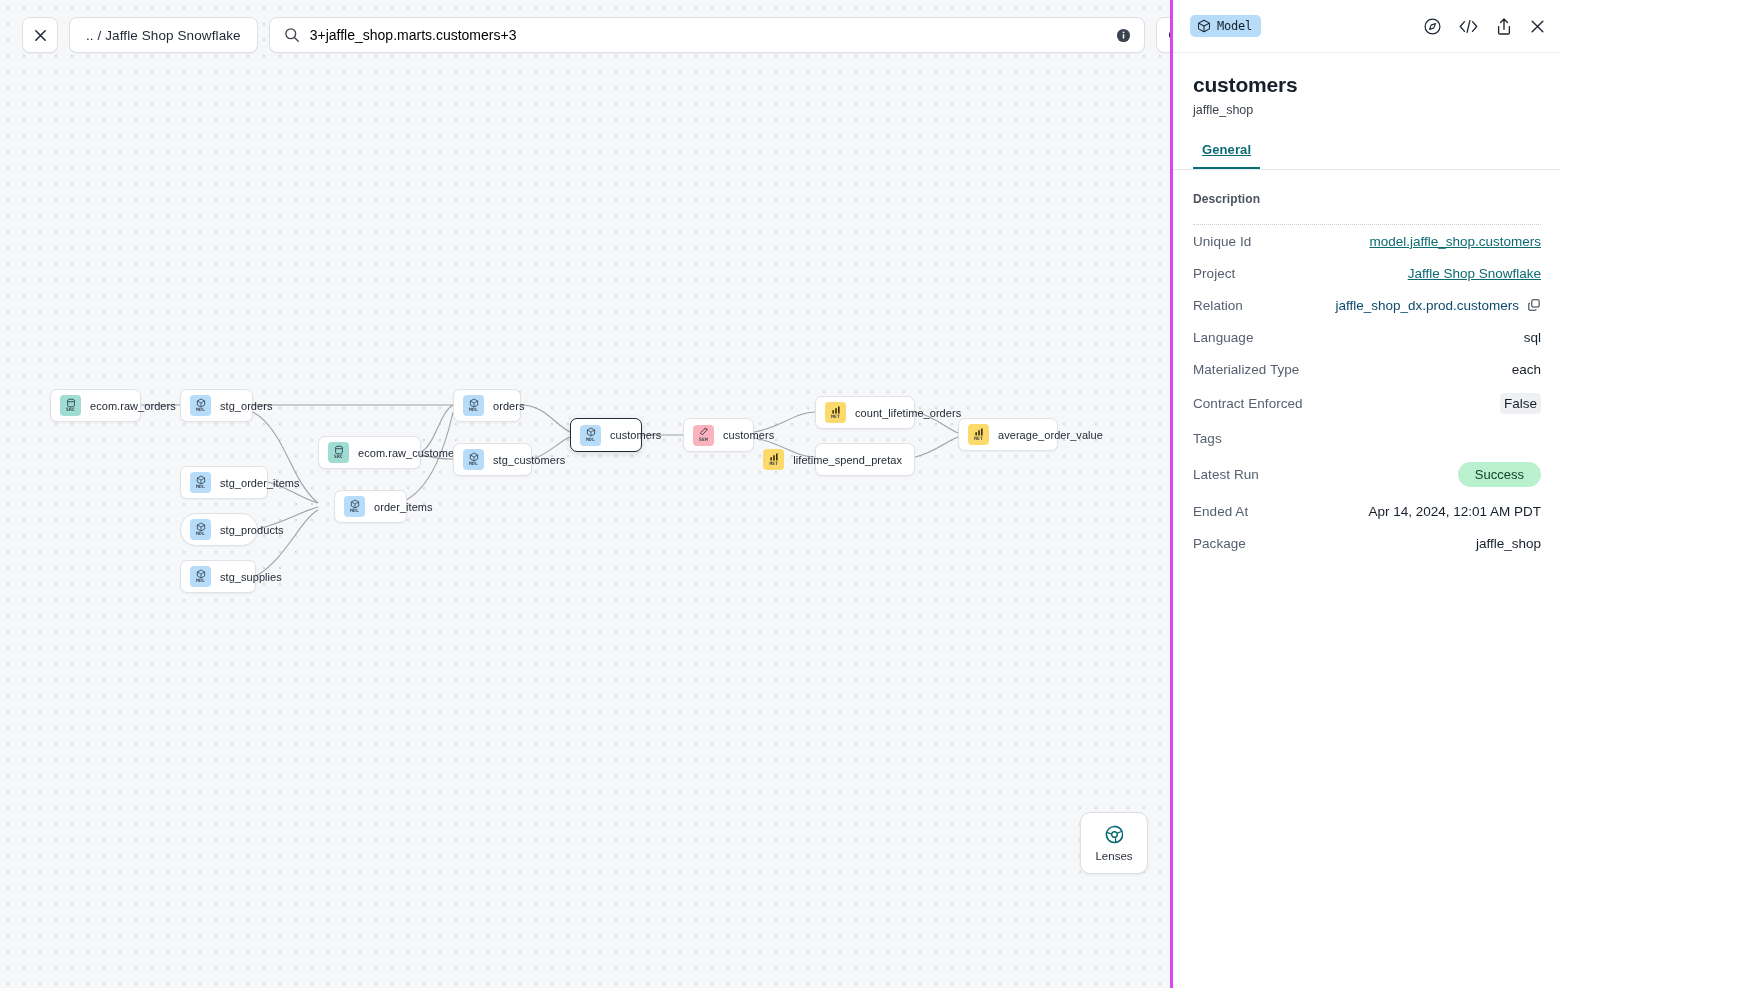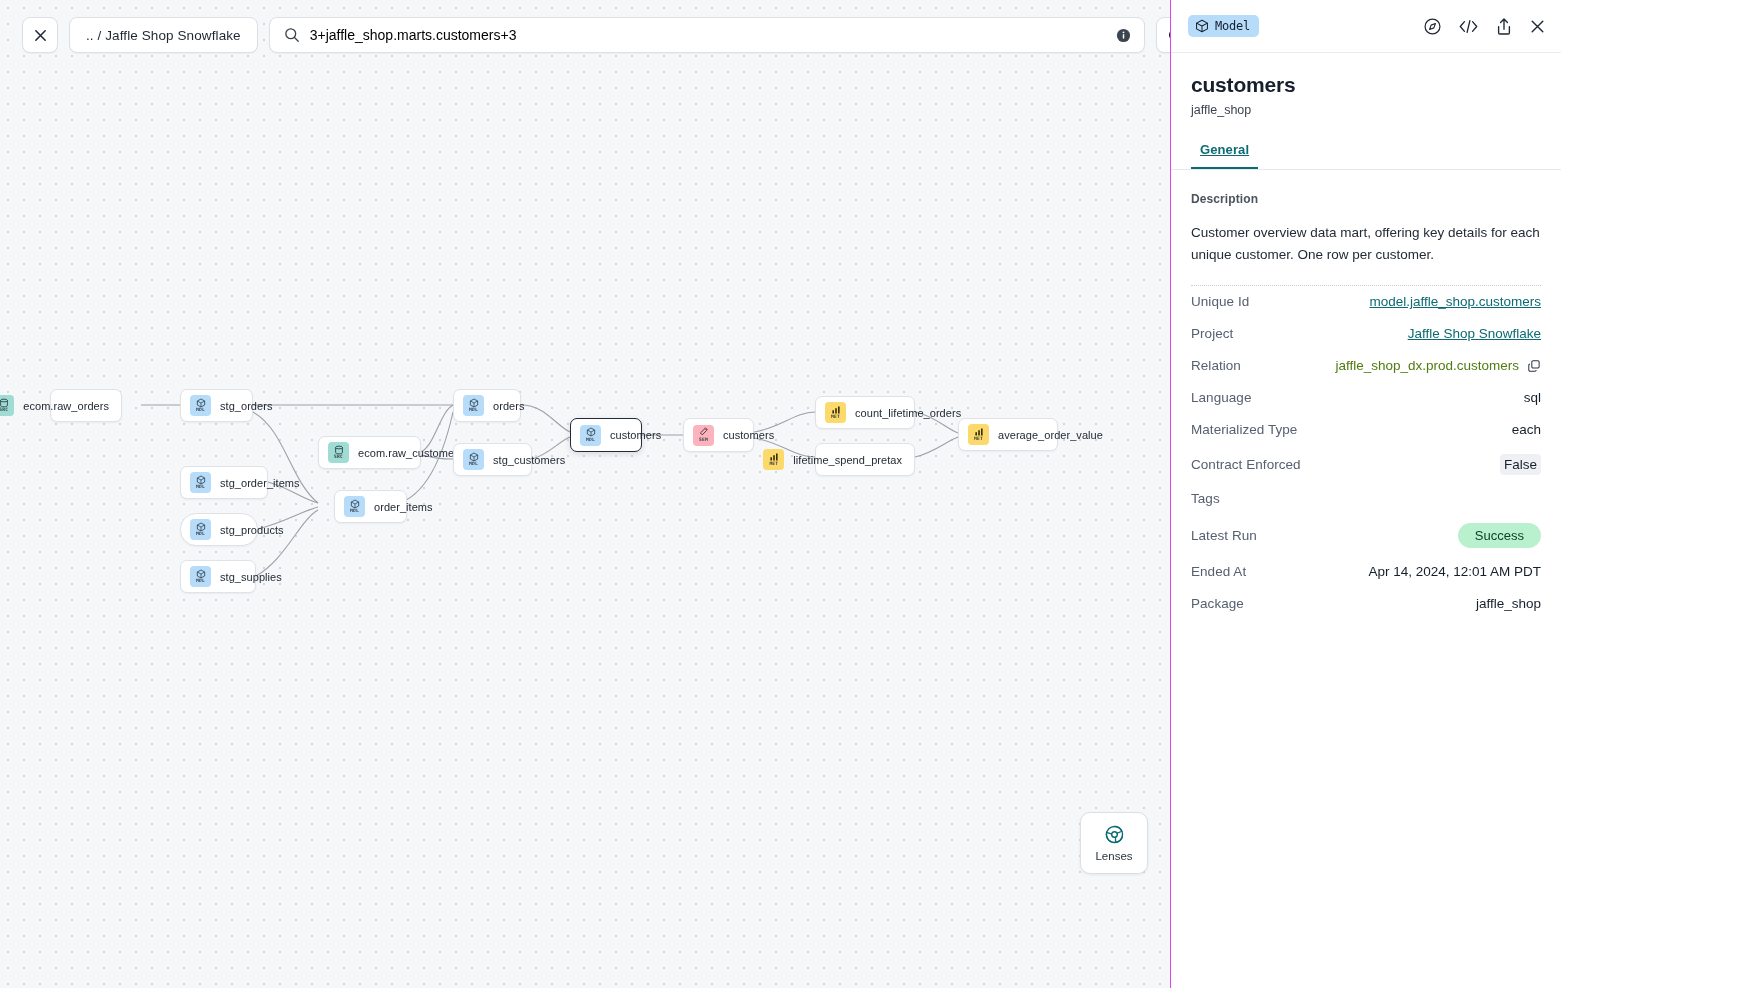--- a/index.html
+++ b/index.html
@@ -115,21 +115,21 @@
     align-items: center; justify-content: center; gap: 5px;
     box-shadow: 0 1px 3px rgba(16,24,40,.07);
     cursor: pointer; z-index: 6;
   }
   .lenses .lb { font-size: 11.5px; color: #2b3440; }
 
   
   .panel {
     width: 391px; height: 988px; flex: none;
     background: #ffffff;
-    border-left: 1px solid #d946ef;
+    border-left: 3px solid #d946ef;
     display: flex; flex-direction: column;
     position: relative;
   }
   .panel-head {
     height: 53px; flex: none;
     display: flex; align-items: center;
     padding: 0 15px 0 17px;
     border-bottom: 1px solid #e9ebee;
   }
   .chip-model {
@@ -179,21 +179,21 @@
   .kv {
     display: flex; align-items: center;
     min-height: 32px; padding: 8px 0;
   }
   .k { font-size: 13.5px; color: #566070; letter-spacing: .05px; }
   .v {
     margin-left: auto; font-size: 13.5px; color: #16202c;
     display: flex; align-items: center; gap: 8px;
   }
   .v.link { color: #0b6b73; text-decoration: underline; cursor: pointer; }
-  .v.link-plain { color: #4d7c0f; cursor: pointer; }
+  .v.link-plain { color: #0c4a6e; cursor: pointer; }
   .v-chip {
     background: #eef0f3; border-radius: 4px;
     padding: 3px 4px; font-size: 13.5px; color: #16202c;
   }
   .v-pill {
     background: #b9f0ce; color: #0d4426;
     border-radius: 20px; padding: 5px 17px;
     font-size: 13px;
   }
   .copy-ic { cursor: pointer; display: flex; align-items: center; }
@@ -252,21 +252,21 @@
           <path d="M391,506 C420,500 440,470 453,412"></path>
           <path d="M521,405 C545,405 555,425 570,432"></path>
           <path d="M532,459 C548,455 558,442 570,437"></path>
           <path d="M642,435 H683"></path>
           <path d="M754,432 C780,428 795,412 815,412"></path>
           <path d="M754,438 C780,442 795,457 815,457"></path>
           <path d="M915,412 C935,416 945,428 958,433"></path>
           <path d="M915,457 C935,452 945,442 958,437"></path>
         </svg>
       <div id="node-layer">
-          <div class="node" style="left: 50px; top: 389px; width: 72px; height: 33px; justify-content: flex-end;">
+          <div class="node" style="left: 50px; top: 389px; width: 91px; height: 33px;">
             <div class="node-badge badge-src">
               <span class="bg-ic">
                 <svg width="10" height="10" viewBox="0 0 16 16">
                   <ellipse cx="8" cy="4" rx="5.4" ry="2.2" stroke="#20303a" stroke-width="1.3" fill="none"></ellipse>
                   <path d="M2.6 4 V12 C2.6 13.2 5 14.2 8 14.2 C11 14.2 13.4 13.2 13.4 12 V4" stroke="#20303a" stroke-width="1.3" fill="none"></path>
                 </svg>
               </span>
               <span class="bg-tx">SRC</span>
             </div>
             <span class="node-label">ecom.raw_orders</span>
@@ -488,21 +488,20 @@
       <div class="panel-title">customers</div>
       <div class="panel-sub">jaffle_shop</div>
     </div>
 
     <div class="tabs">
       <div class="tab">General</div>
     </div>
 
     <div class="panel-body">
       <div class="sec-label">Description</div>
-      <div class="desc">Customer overview data mart, offering key details for each unique customer. One row per customer.</div>
       <div class="dotted"></div>
       <div id="kv-list">
           <div class="kv">
             <div class="k">Unique Id</div>
             <div class="v link">
               <span>model.jaffle_shop.customers</span>
             </div>
           </div>
           <div class="kv">
             <div class="k">Project</div>

